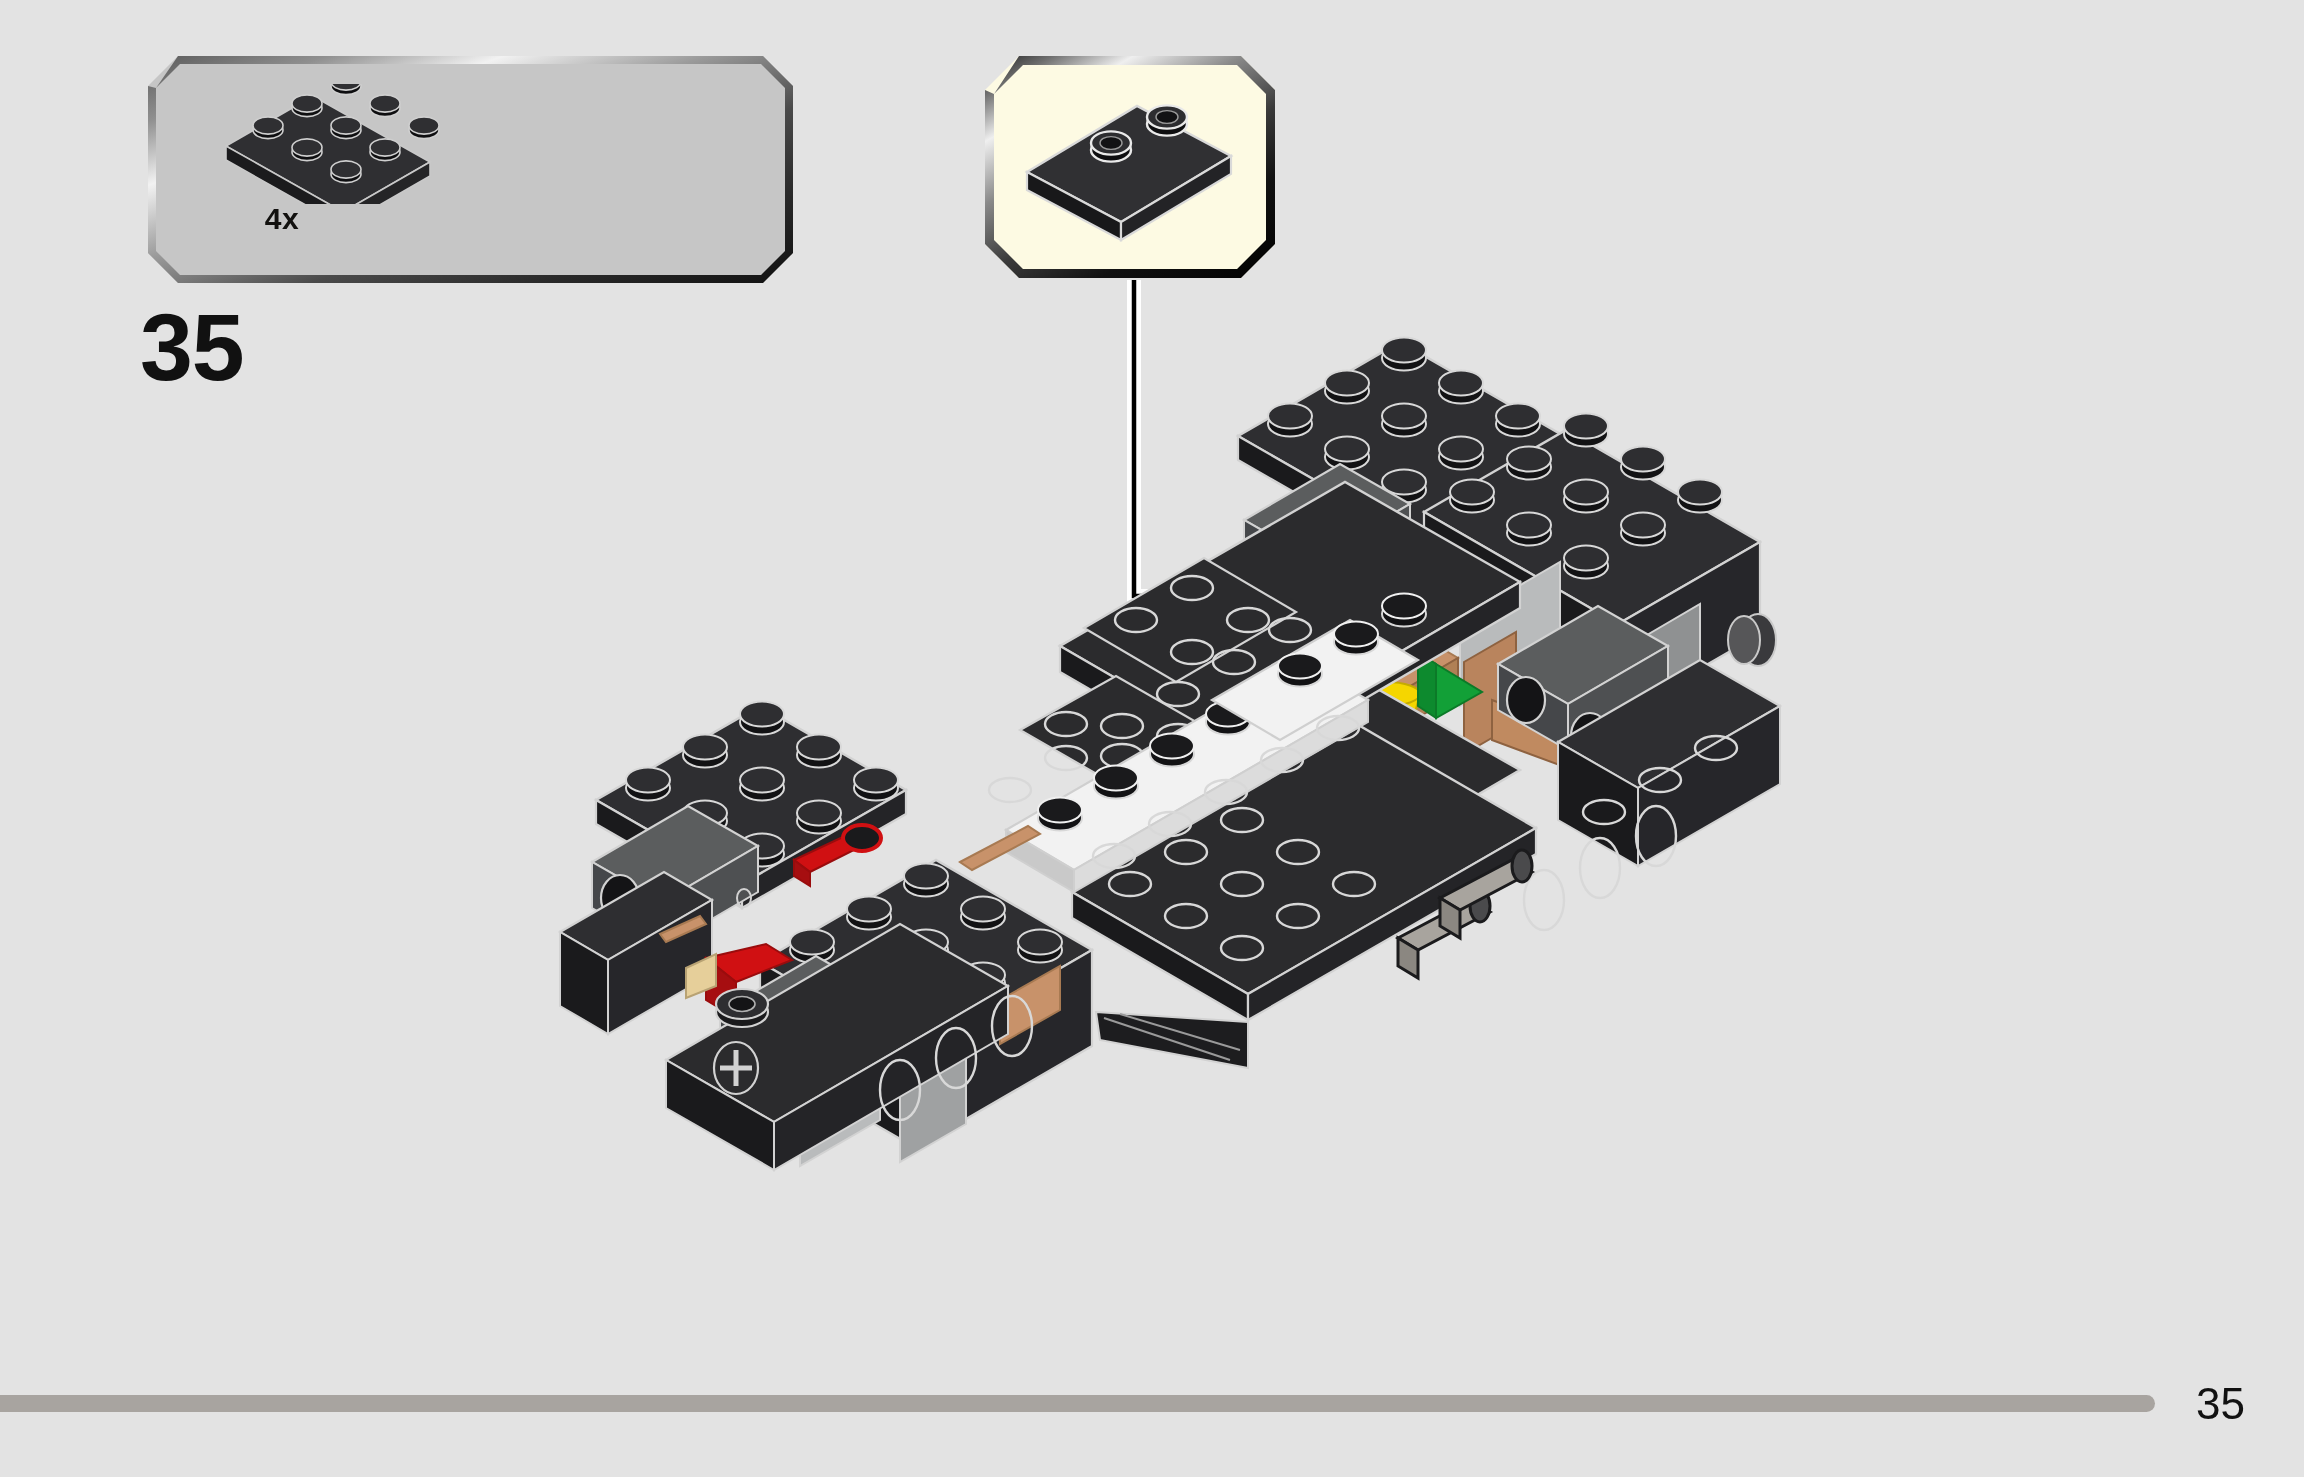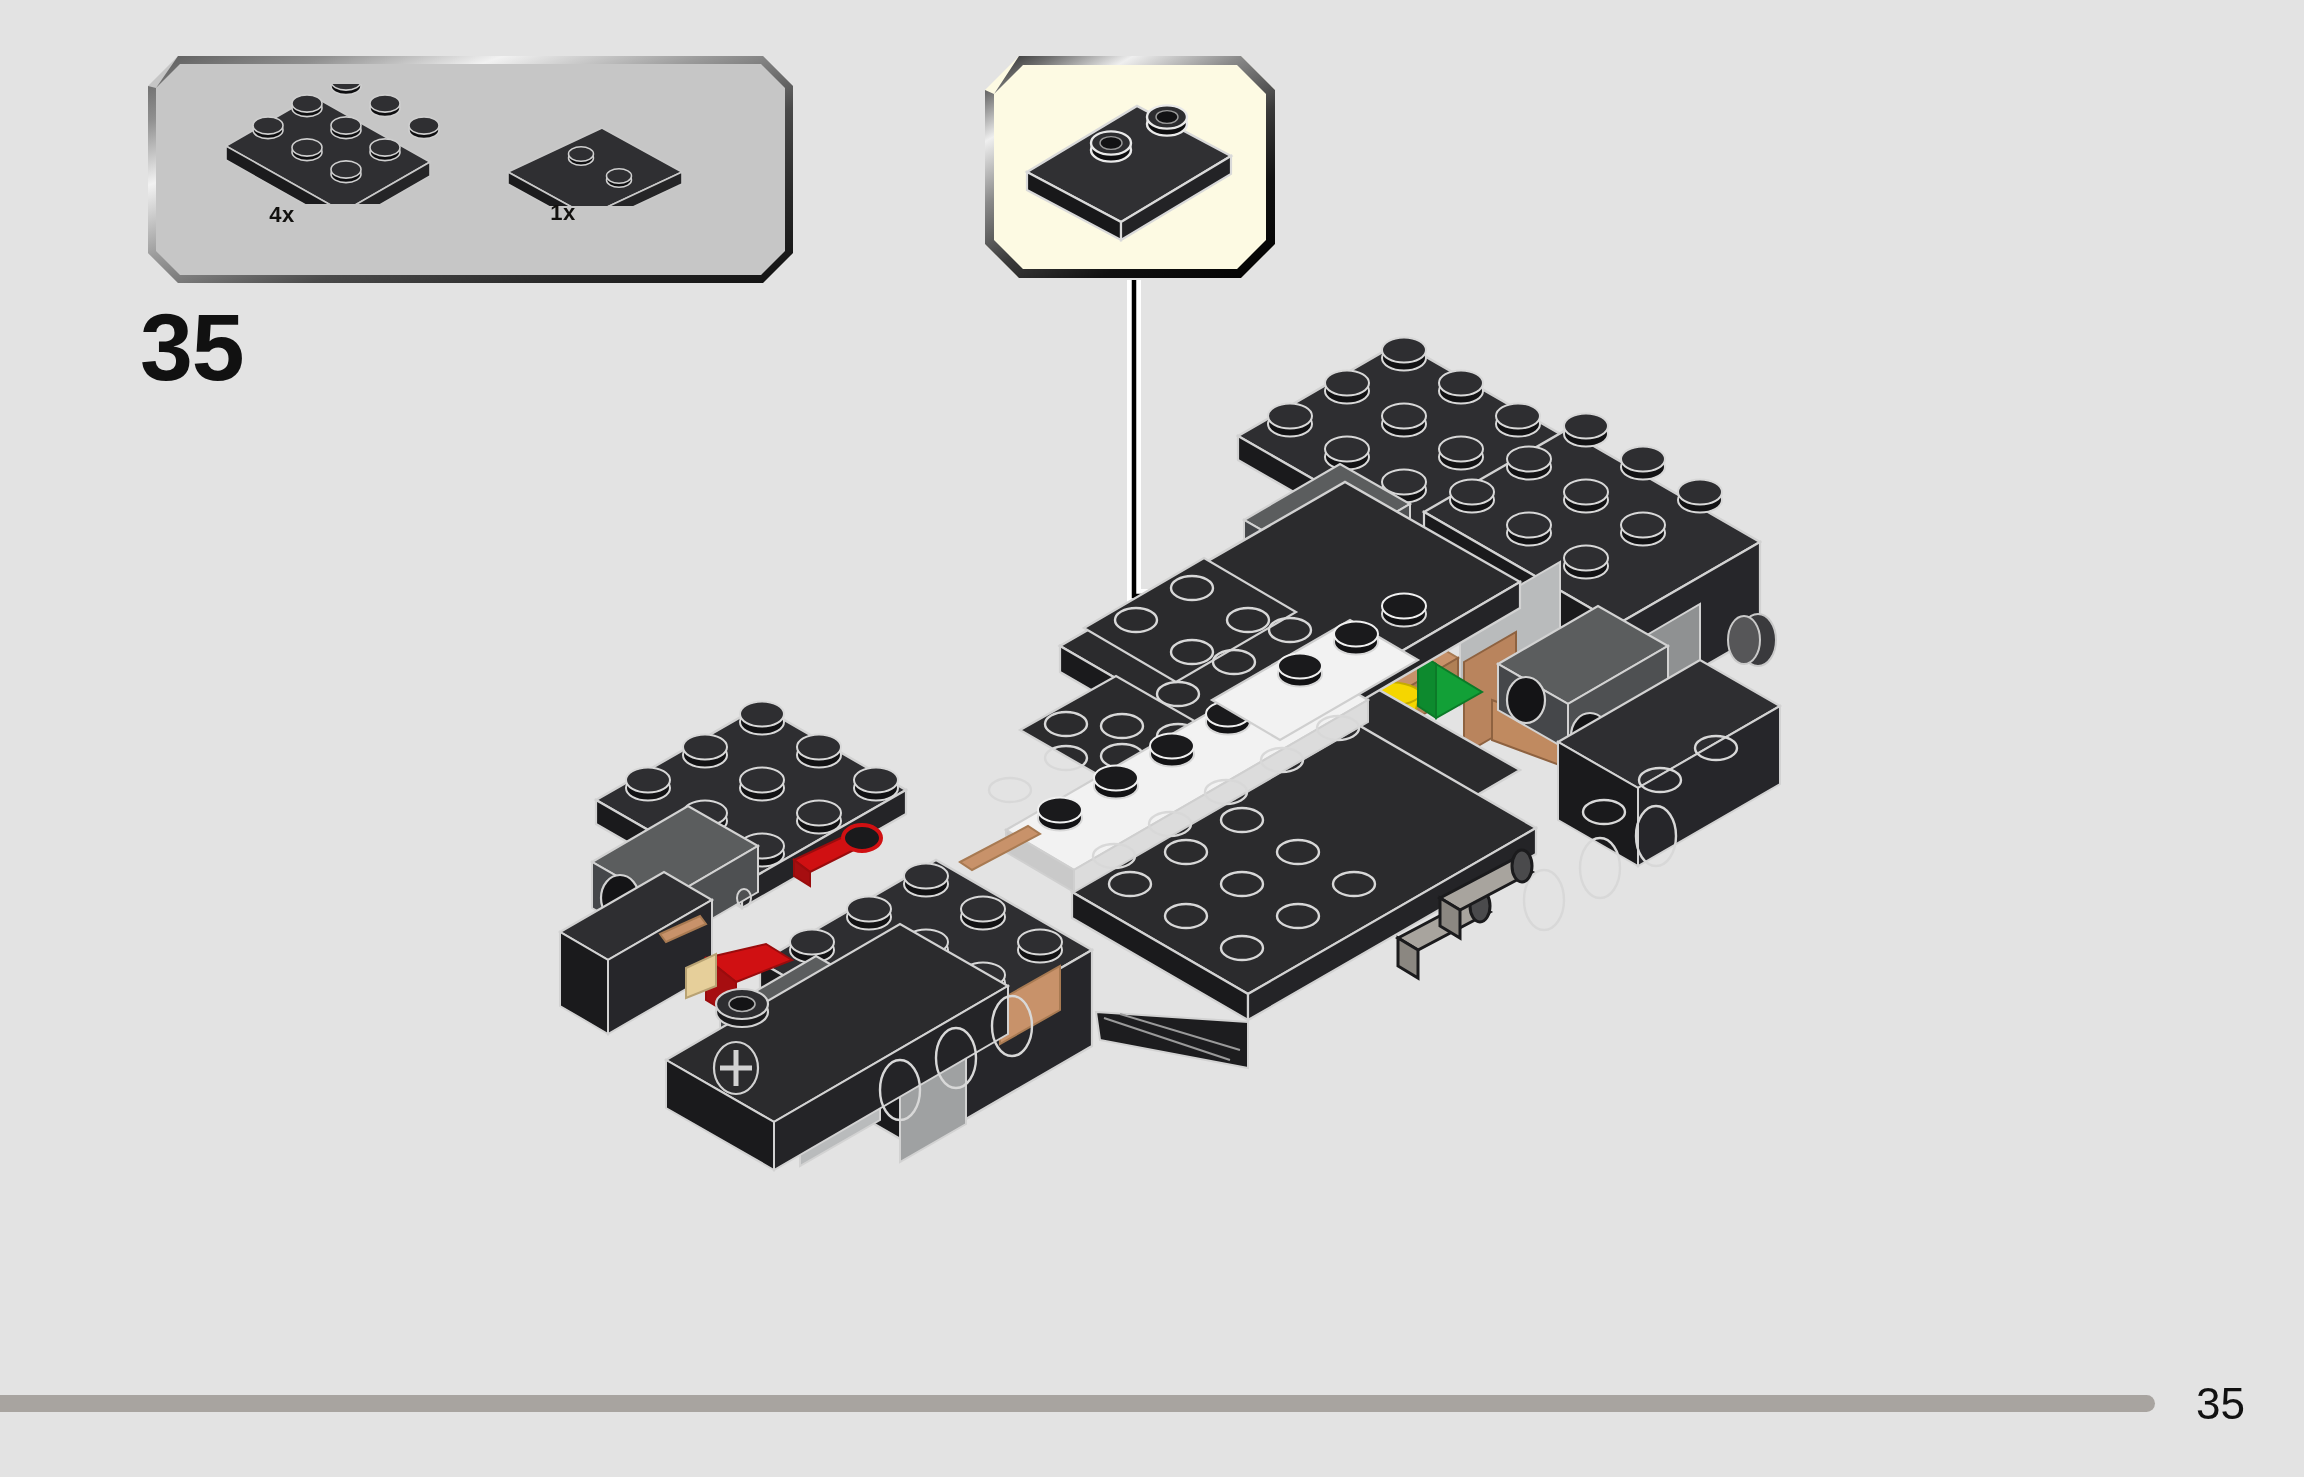--- a/index.html
+++ b/index.html
@@ -23,21 +23,21 @@
   }
   .parts-box .oct-edge{
     position:absolute;inset:0;
     background:linear-gradient(160deg,#5a5a5a 0%,#8f8f8f 14%,#f2f2f2 28%,#9a9a9a 44%,#4a4a4a 62%,#2a2a2a 80%,#111 100%);
     clip-path:polygon(
       30px 0,calc(100% - 30px) 0,100% 30px,100% calc(100% - 30px),calc(100% - 30px) 100%,30px 100%,0 calc(100% - 30px),0 30px,
       8px 32px,8px calc(100% - 32px),32px calc(100% - 8px),calc(100% - 32px) calc(100% - 8px),calc(100% - 8px) calc(100% - 32px),calc(100% - 8px) 32px,calc(100% - 32px) 8px,32px 8px,8px 32px);
   }
   .part-slot{position:absolute;text-align:center;}
   .part-qty{
-    font-size:22px;font-weight:700;color:#12110f;letter-spacing:.5px;
+    font-size:30px;font-weight:700;color:#12110f;letter-spacing:.5px;
     font-family:"Liberation Sans", sans-serif;
   }
 
   
   .step-number{
     position:absolute;left:140px;top:300px;
     font-size:95px;font-weight:700;color:#111;letter-spacing:-1px;
     line-height:1;
   }
 
@@ -100,36 +100,20 @@
             <use href="#s3" x="138" y="46"></use>
             <use href="#s3" x="177" y="68"></use>
           <use href="#s3" x="138" y="2"></use>
             <use href="#s3" x="177" y="24"></use>
             <use href="#s3" x="216" y="46"></use>
         </g>
       </svg>
       <div class="part-qty" style="margin-top:-6px;margin-left:-92px;">4x</div>
     </div>
 
-    <div class="part-slot" style="left:348px;top:70px;width:200px;">
-      <svg width="200" height="80" viewBox="0 0 200 80">
-        <defs>
-          <g id="s1">
-            <ellipse cx="0" cy="0" rx="12.5" ry="7.2" fill="#0e0e10" stroke="#cfcfcf" stroke-width="1.5"></ellipse>
-            <ellipse cx="0" cy="-4" rx="12.5" ry="7.2" fill="#2f2f32" stroke="#cfcfcf" stroke-width="1.5"></ellipse>
-          </g>
-        </defs>
-        <polygon points="12,46 106,2 186,46 92,90" fill="#2f2f32" stroke="#c9c9c9" stroke-width="1.8"></polygon>
-        <polygon points="12,46 12,58 92,102 92,90" fill="#1b1b1d" stroke="#c9c9c9" stroke-width="1.6"></polygon>
-        <polygon points="92,90 92,102 186,58 186,46" fill="#252527" stroke="#c9c9c9" stroke-width="1.6"></polygon>
-        <use href="#s1" x="85" y="32"></use>
-        <use href="#s1" x="123" y="54"></use>
-      </svg>
-      <div class="part-qty" style="margin-top:-10px;margin-left:-66px;">1x</div>
-    </div>
   </div>
 
   <div class="step-number">35</div>
 
   <div class="callout-box">
     <div class="oct"></div>
     <div class="oct-edge"></div>
     <svg width="228" height="150" viewBox="0 0 228 150" style="position:absolute;left:30px;top:38px;">
       <defs>
         <g id="sc">

